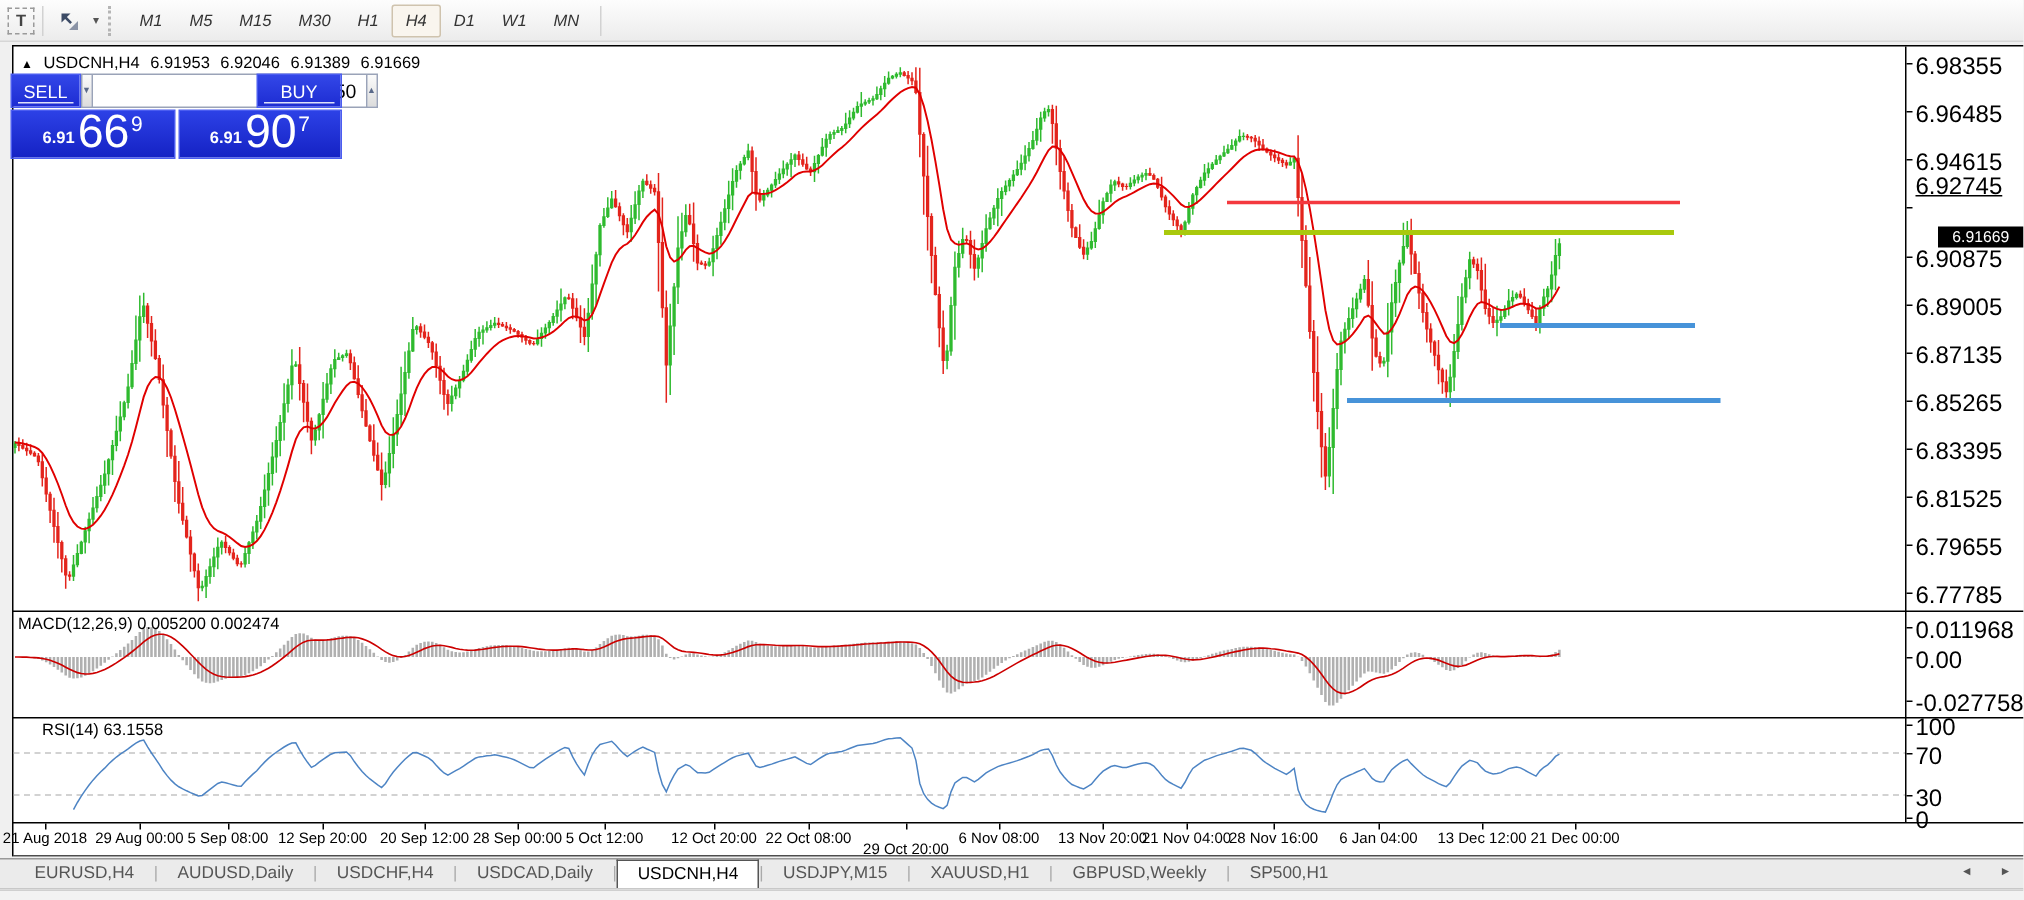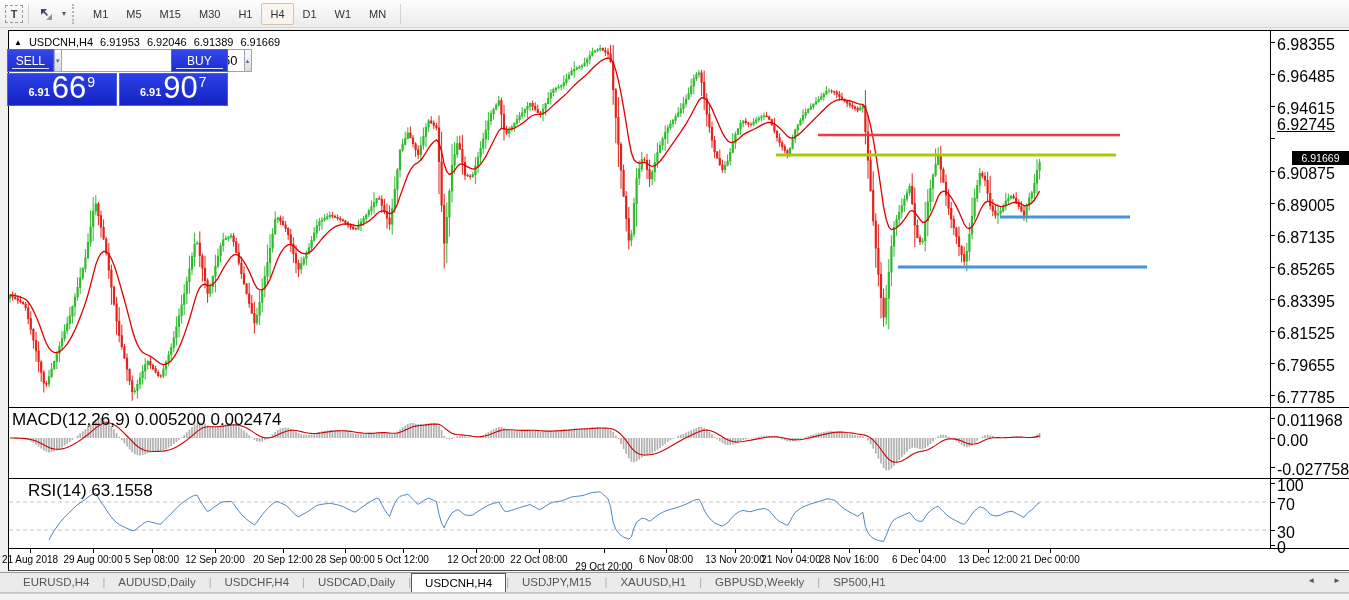--- a/index.html
+++ b/index.html
@@ -30,21 +30,21 @@
   
   .ohlc{position:absolute;left:14px;top:36px;font-size:11px;color:#000;display:flex;gap:7px;align-items:center;}
   .ohlc .tri{font-size:8px;}
   
   .axis-label{position:absolute;font-size:16px;color:#000;white-space:nowrap;}
   .axis-tick{position:absolute;width:4px;height:1px;background:#000;}
   .time-label{position:absolute;top:554px;font-size:10px;color:#000;width:84px;text-align:center;white-space:nowrap;}
   .time-tick{position:absolute;top:549px;width:1px;height:4px;background:#000;}
   .price-badge{position:absolute;left:1292px;top:151px;width:57px;height:14px;background:#000;
     color:#fff;font-size:10.5px;line-height:14px;text-align:center;}
-  .ind-label{position:absolute;font-size:17px;color:#000;white-space:nowrap;text-align:center;}
+  .ind-label{position:absolute;font-size:11px;color:#000;white-space:nowrap;text-align:center;}
   
   .trade-panel{position:absolute;left:7px;top:49px;width:221px;height:63px;}
   .tp-row1{display:flex;height:23px;}
   .tp-btn{position:relative;background:linear-gradient(#3347e8,#1d2cd2);color:#fff;
     font-size:12px;display:flex;align-items:center;justify-content:center;border:1px solid #4b5df0;
     box-sizing:border-box;cursor:pointer;}
   .tp-btn:after{content:"";position:absolute;left:4px;right:4px;bottom:2px;height:1px;background:rgba(255,255,255,.85);}
   .tp-sell-btn{width:52px;}
   .tp-buy-btn{width:64px;}
   .tp-spinner{display:flex;width:117px;height:23px;box-sizing:border-box;}
@@ -80,21 +80,21 @@
     <div class="tool-btn" style="padding:0 2px;">
       <span class="arrows-icon">
         <svg width="15" height="14" viewBox="0 0 15 14">
           <path d="M2 8 L2 2 L8 2 L5.6 4.4 L9 7.8 L7.8 9 L4.4 5.6 Z" fill="#3c4b66"></path>
           <path d="M13 7 L13 13 L7 13 L9 11 L11 9 Z" fill="#8a93a6"></path>
         </svg>
       </span>
     </div>
     <div class="tool-btn caret" style="padding:0 3px;">▾</div>
     <div class="grip"></div>
-    <div id="tf-buttons" style="display:flex;align-items:center;">
+    <div id="tf-buttons" style="display:flex;align-items:center;font-style:italic;">
         <div class="tool-btn tf-btn">M1</div>
         <div class="tool-btn tf-btn">M5</div>
         <div class="tool-btn tf-btn">M15</div>
         <div class="tool-btn tf-btn">M30</div>
         <div class="tool-btn tf-btn">H1</div>
         <div class="tool-btn tf-btn active">H4</div>
         <div class="tool-btn tf-btn">D1</div>
         <div class="tool-btn tf-btn">W1</div>
         <div class="tool-btn tf-btn">MN</div>
       </div>
@@ -227,21 +227,21 @@
       <div class="time-label" style="left: 562px; margin-top: 7px;">29 Oct 20:00</div>
       <div class="time-tick" style="left: 604px;"></div>
       <div class="time-label" style="left: 624px;">6 Nov 08:00</div>
       <div class="time-tick" style="left: 666px;"></div>
       <div class="time-label" style="left: 693px;">13 Nov 20:00</div>
       <div class="time-tick" style="left: 735px;"></div>
       <div class="time-label" style="left: 749px;">21 Nov 04:00</div>
       <div class="time-tick" style="left: 791px;"></div>
       <div class="time-label" style="left: 807px;">28 Nov 16:00</div>
       <div class="time-tick" style="left: 849px;"></div>
-      <div class="time-label" style="left: 877px;">6 Dec 04:00</div>
+      <div class="time-label" style="left: 877px;">6 Jan 04:00</div>
       <div class="time-tick" style="left: 919px;"></div>
       <div class="time-label" style="left: 946px;">13 Dec 12:00</div>
       <div class="time-tick" style="left: 988px;"></div>
       <div class="time-label" style="left: 1008px;">21 Dec 00:00</div>
       <div class="time-tick" style="left: 1050px;"></div>
     </div>
 
   <div class="tab-bar">
     <div style="width:10px;"></div>
     <div id="tabs" style="display:flex;align-items:stretch;">

